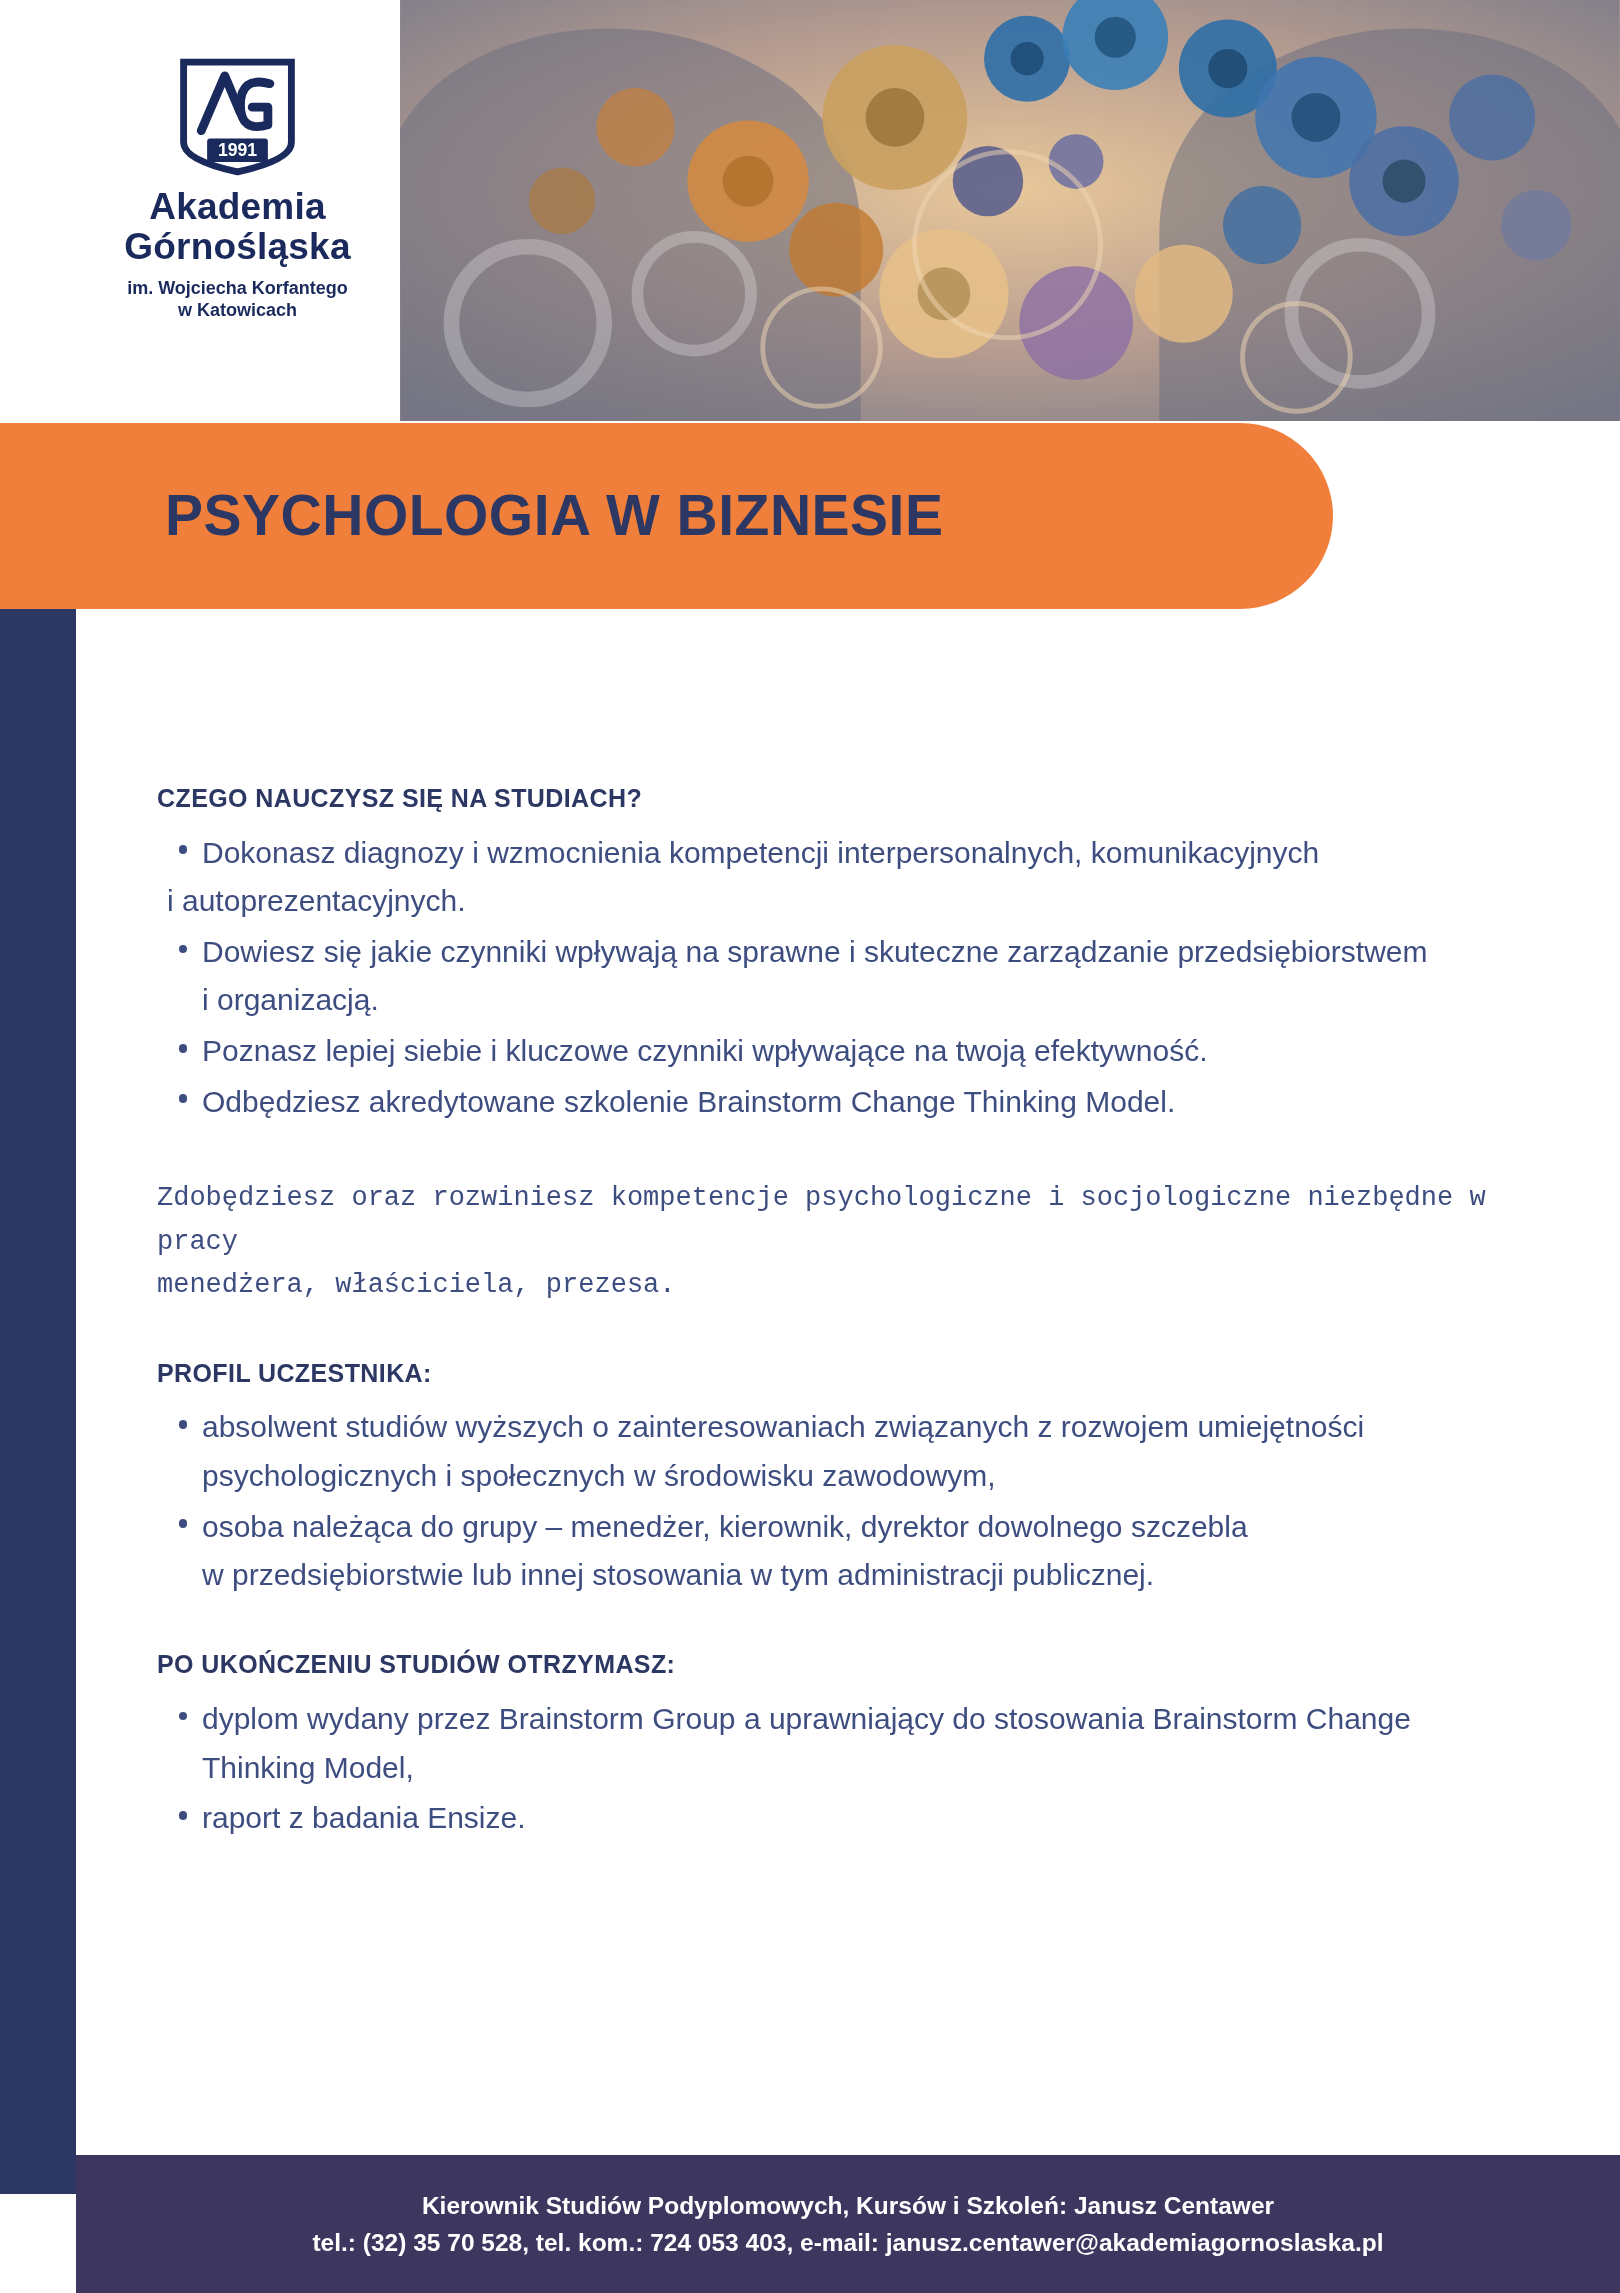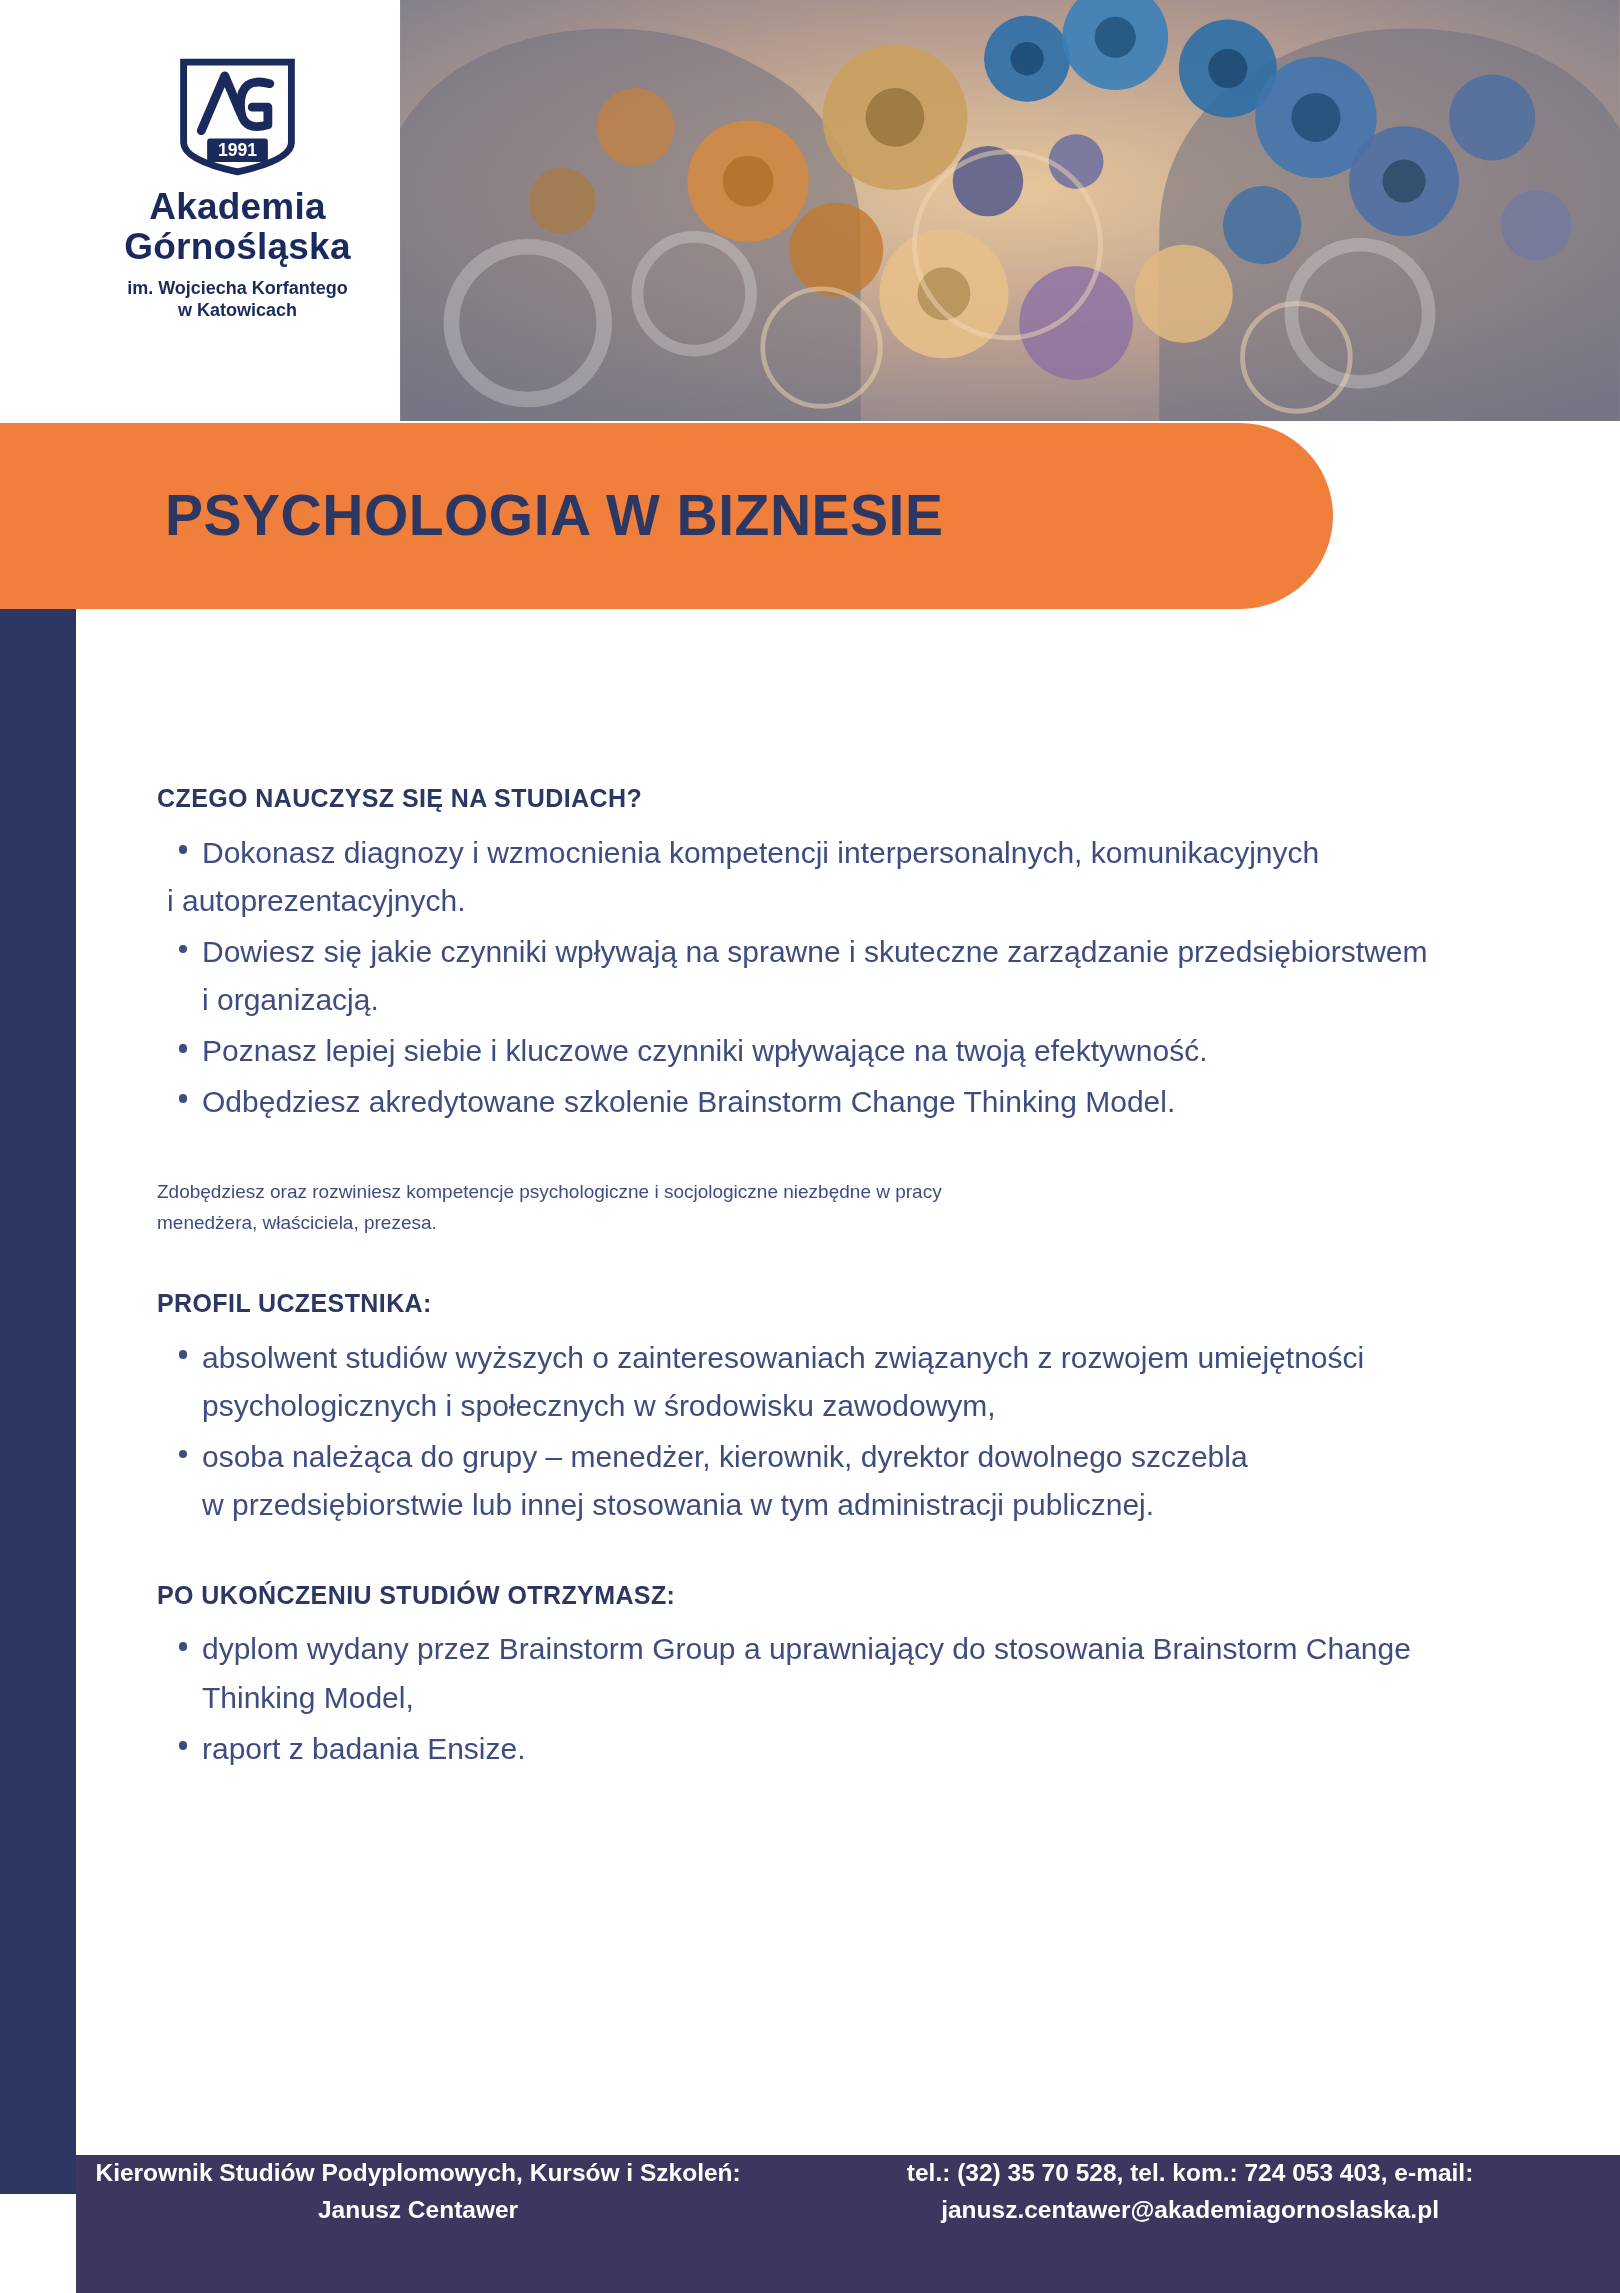--- a/index.html
+++ b/index.html
@@ -101,23 +101,24 @@
   }
   .sec { margin-bottom: 29px; }
   .sec-title {
     font-size: 25px;
     font-weight: bold;
     color: #2c3863;
     letter-spacing: 0.4px;
     margin-bottom: 15.7px;
   }
   .para {
-    font-size: 19px;
+    font-size: 27px;
     line-height: 1.62;
     color: #3e4d80;
+    font-family: Liberation Mono, monospace;
   }
   ul.bullets { list-style: none; }
   ul.bullets li {
     position: relative;
     font-size: 30px;
     line-height: 1.62;
     color: #3e4d80;
     padding-left: 45px;
     margin-bottom: 2px;
   }
@@ -141,20 +142,22 @@
 
   
   .footer {
     position: absolute;
     left: 76px; bottom: 0;
     width: 1544px;
     height: 139px;
     background: #3d3760;
     color: #ffffff;
     display: flex;
+    flex-direction: column;
+    align-items: center;
     justify-content: center;
   }
   .footer div {
     font-size: 24.5px;
     font-weight: bold;
     line-height: 1.5;
     text-align: center;
   }
 </style>
 </head>

